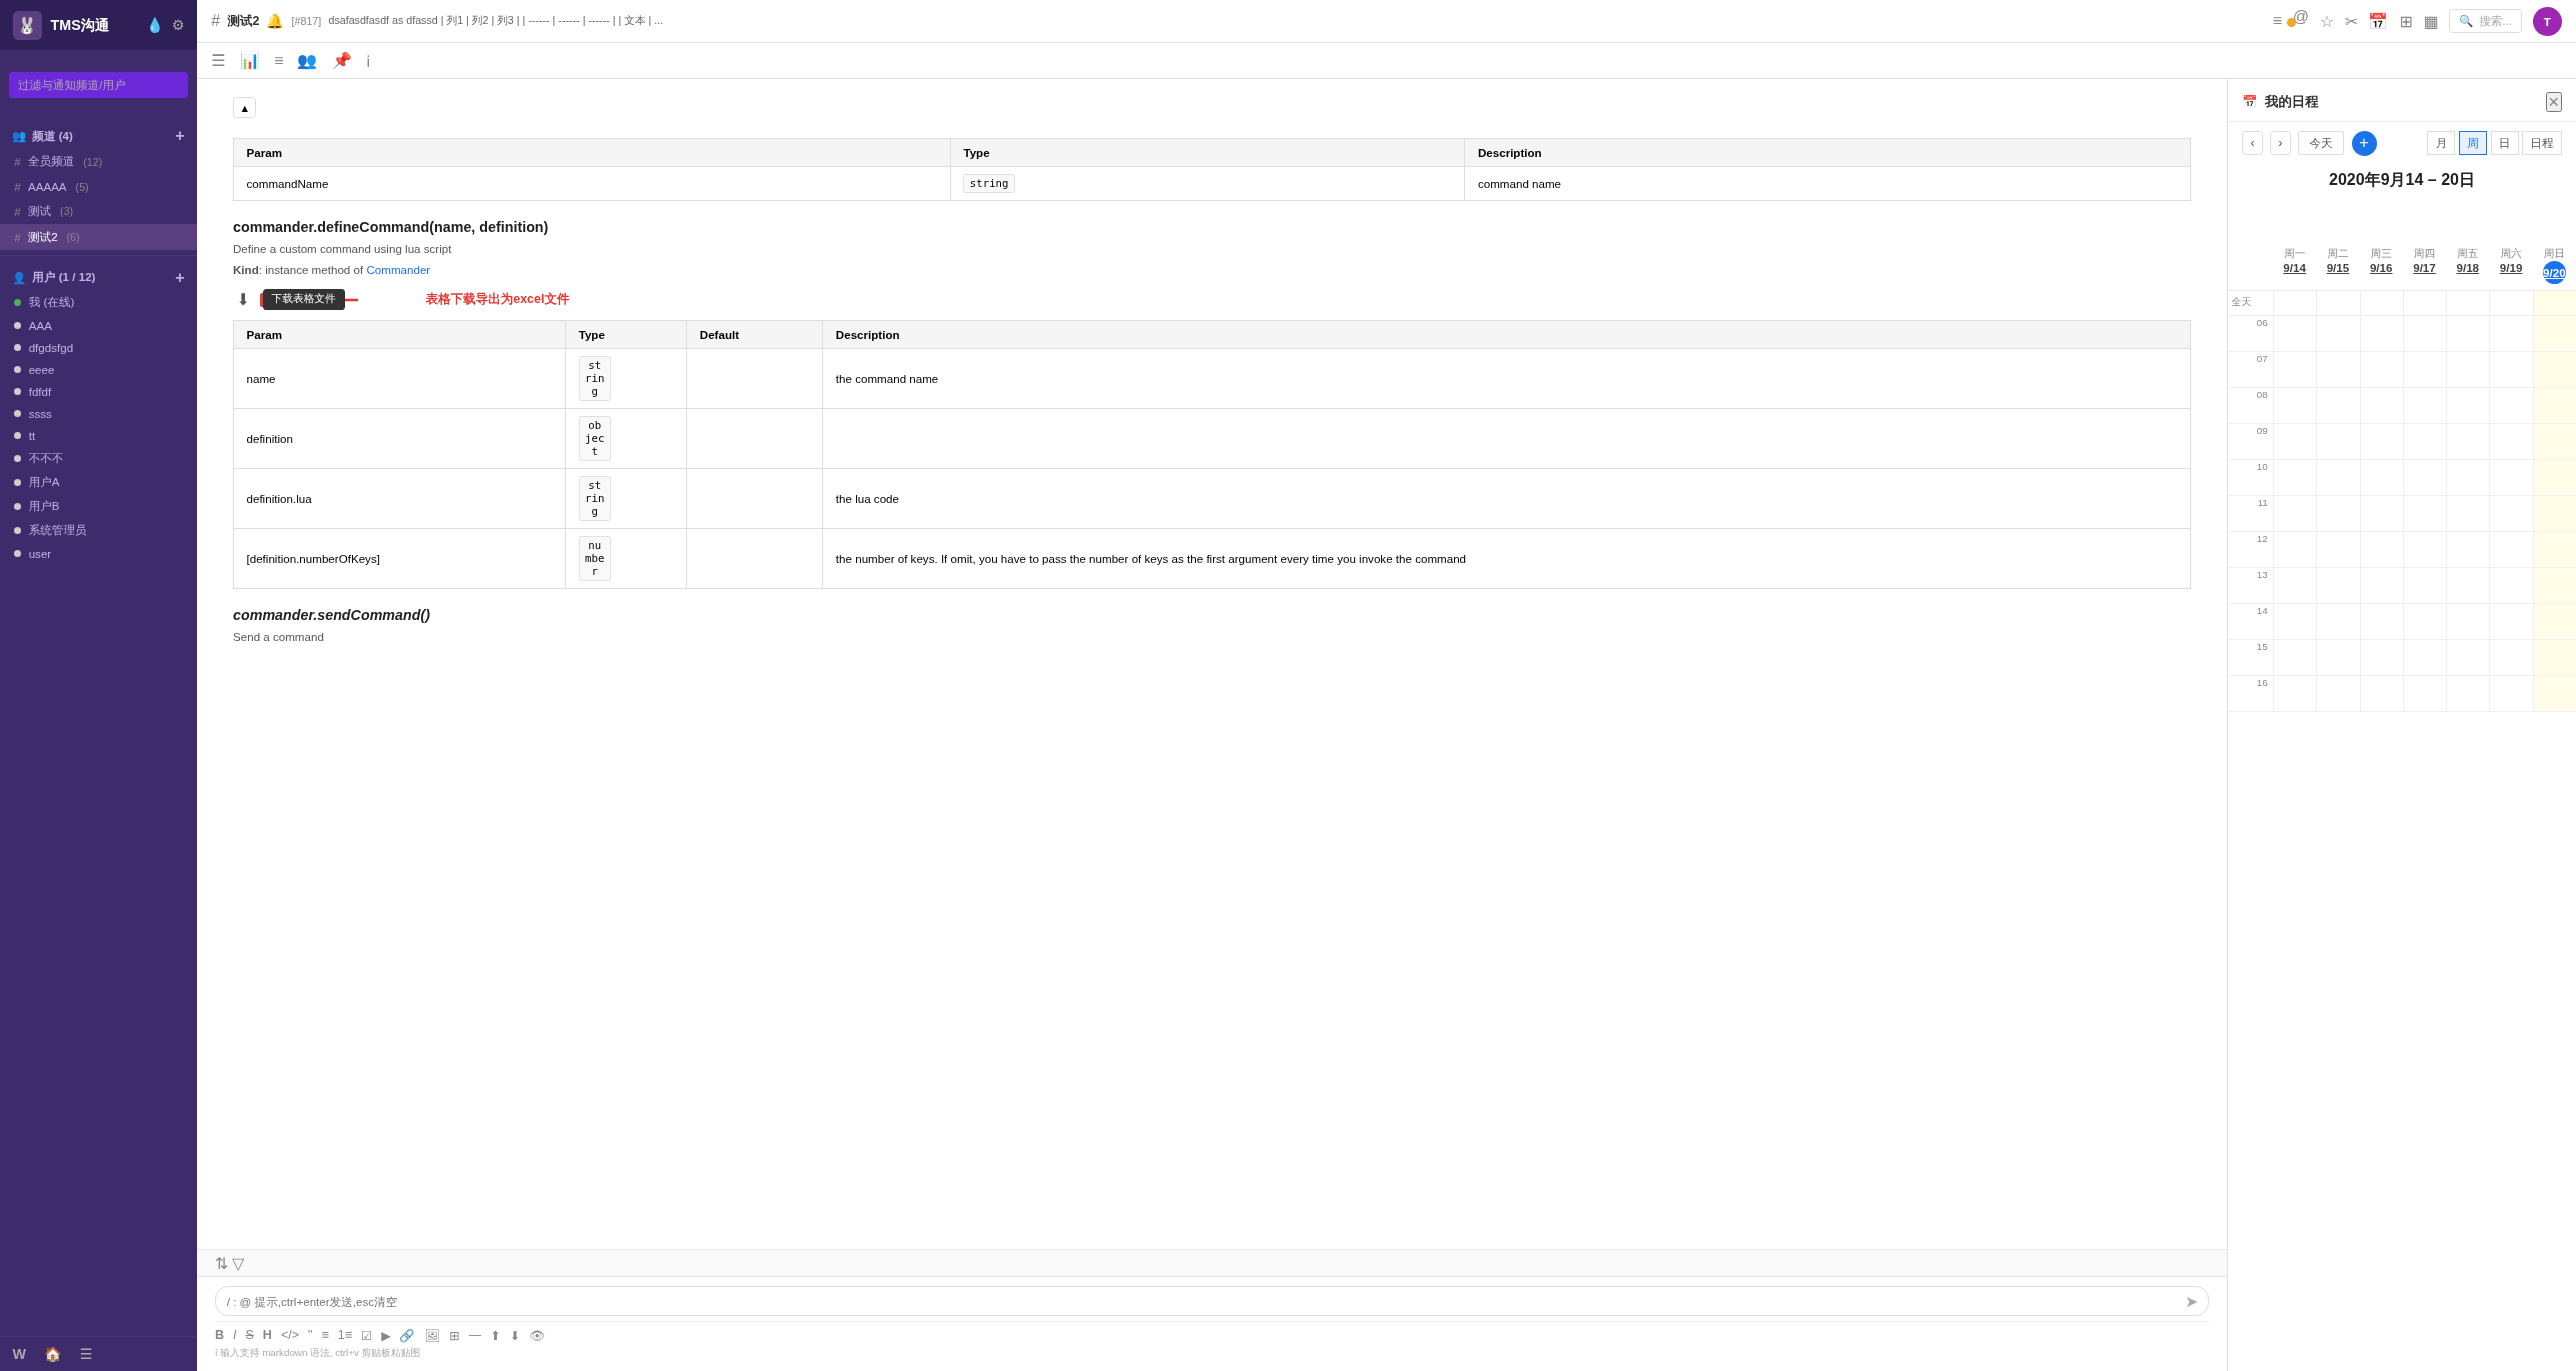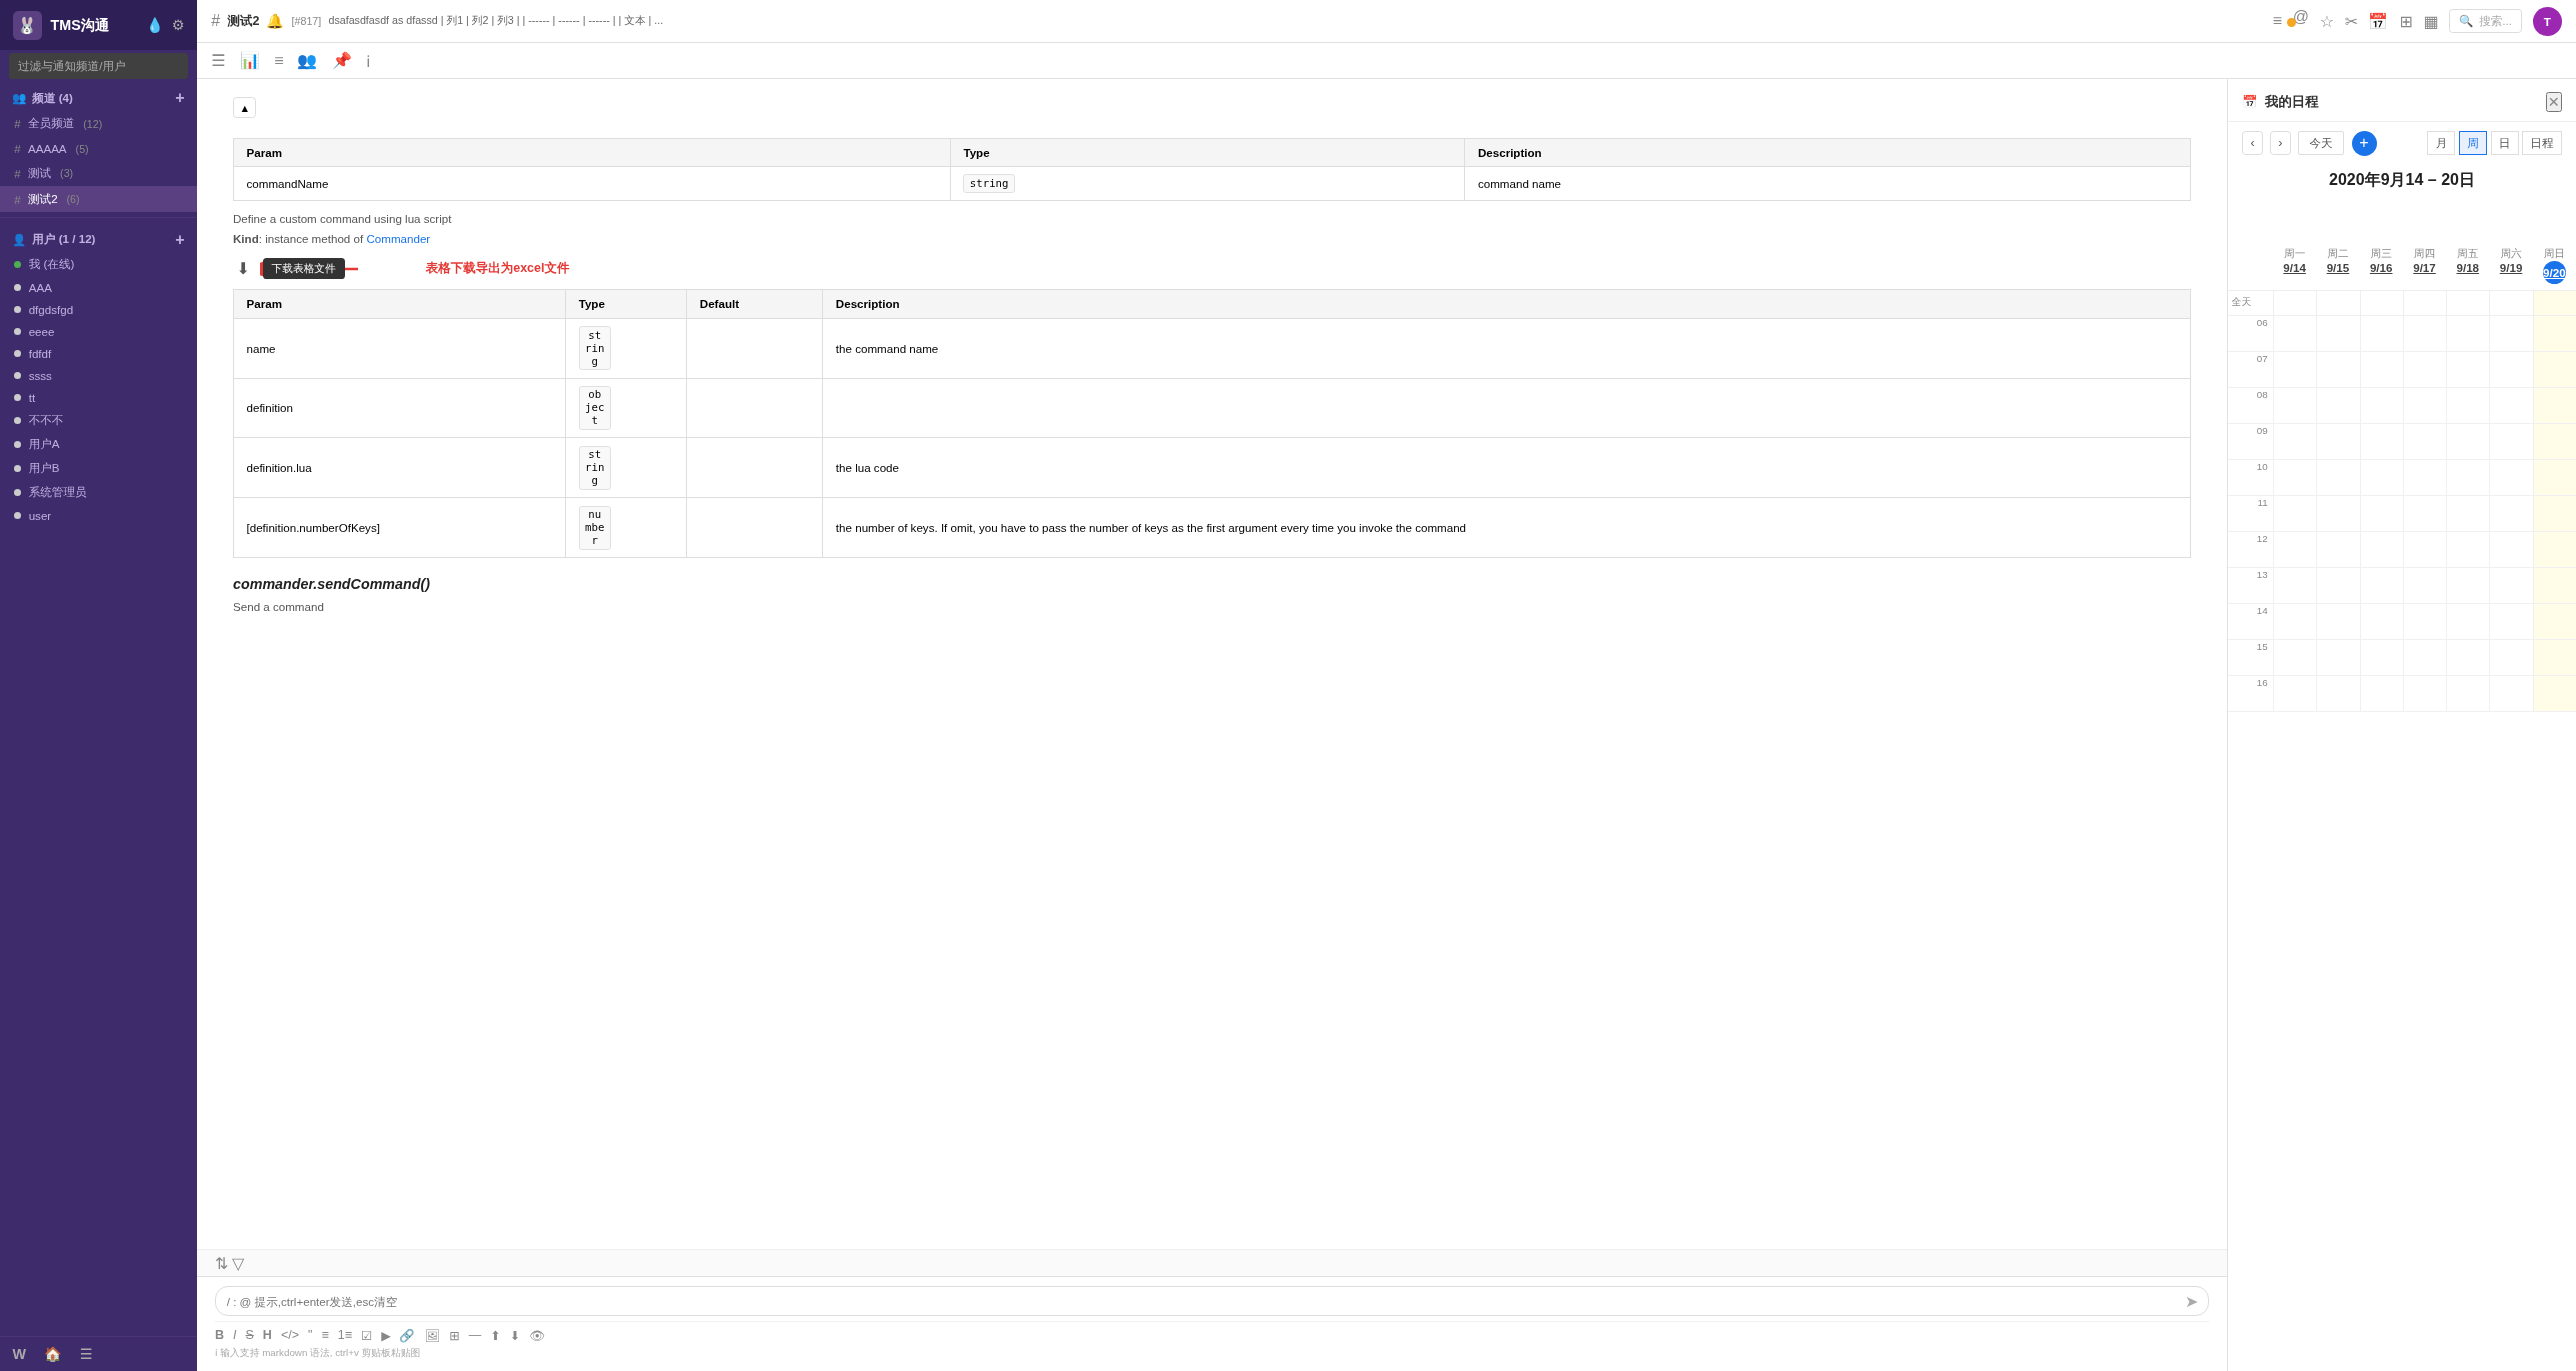--- a/index.html
+++ b/index.html
@@ -27,22 +27,22 @@
       width: 29px; height: 29px;
       background: #5a4080;
       border-radius: 5.4px;
       display: flex; align-items: center; justify-content: center;
       color: white; font-size: 16px;
     }
     .app-title { color: white; font-size: 14.3px; font-weight: bold; }
     .header-icons { margin-left: auto; display: flex; gap: 7.2px; color: #aaa; font-size: 14.3px; }
 
     .sidebar-search {
-      margin: 3px 9px;
-      background: #404040;
+      margin: 22px 9px;
+      background: #6d28d9;
       border-radius: 3.6px;
       padding: 5.4px 9px;
       color: #aaa;
       font-size: 11.6px;
     }
 
     .sidebar-section-header {
       display: flex; align-items: center;
       padding: 7.2px 12.5px 3.6px;
       color: #c0b0e0;
@@ -559,20 +559,21 @@
             <tbody>
               <tr>
                 <td>commandName</td>
                 <td><span class="type-code">string</span></td>
                 <td>command name</td>
               </tr>
             </tbody>
           </table>
 
           
+          <h3 class="func-title">commander.defineCommand(name, definition)</h3>
           <p class="func-desc">Define a custom command using lua script</p>
           <p class="func-kind">
             <strong>Kind</strong>: instance method of <a href="#">Commander</a>
           </p>
 
           
           <div style="position:relative;margin-bottom:5.4px">
 
             <div style="display:flex;align-items:center;gap:9px;margin-bottom:3.6px">
               <button class="download-icon-btn">

